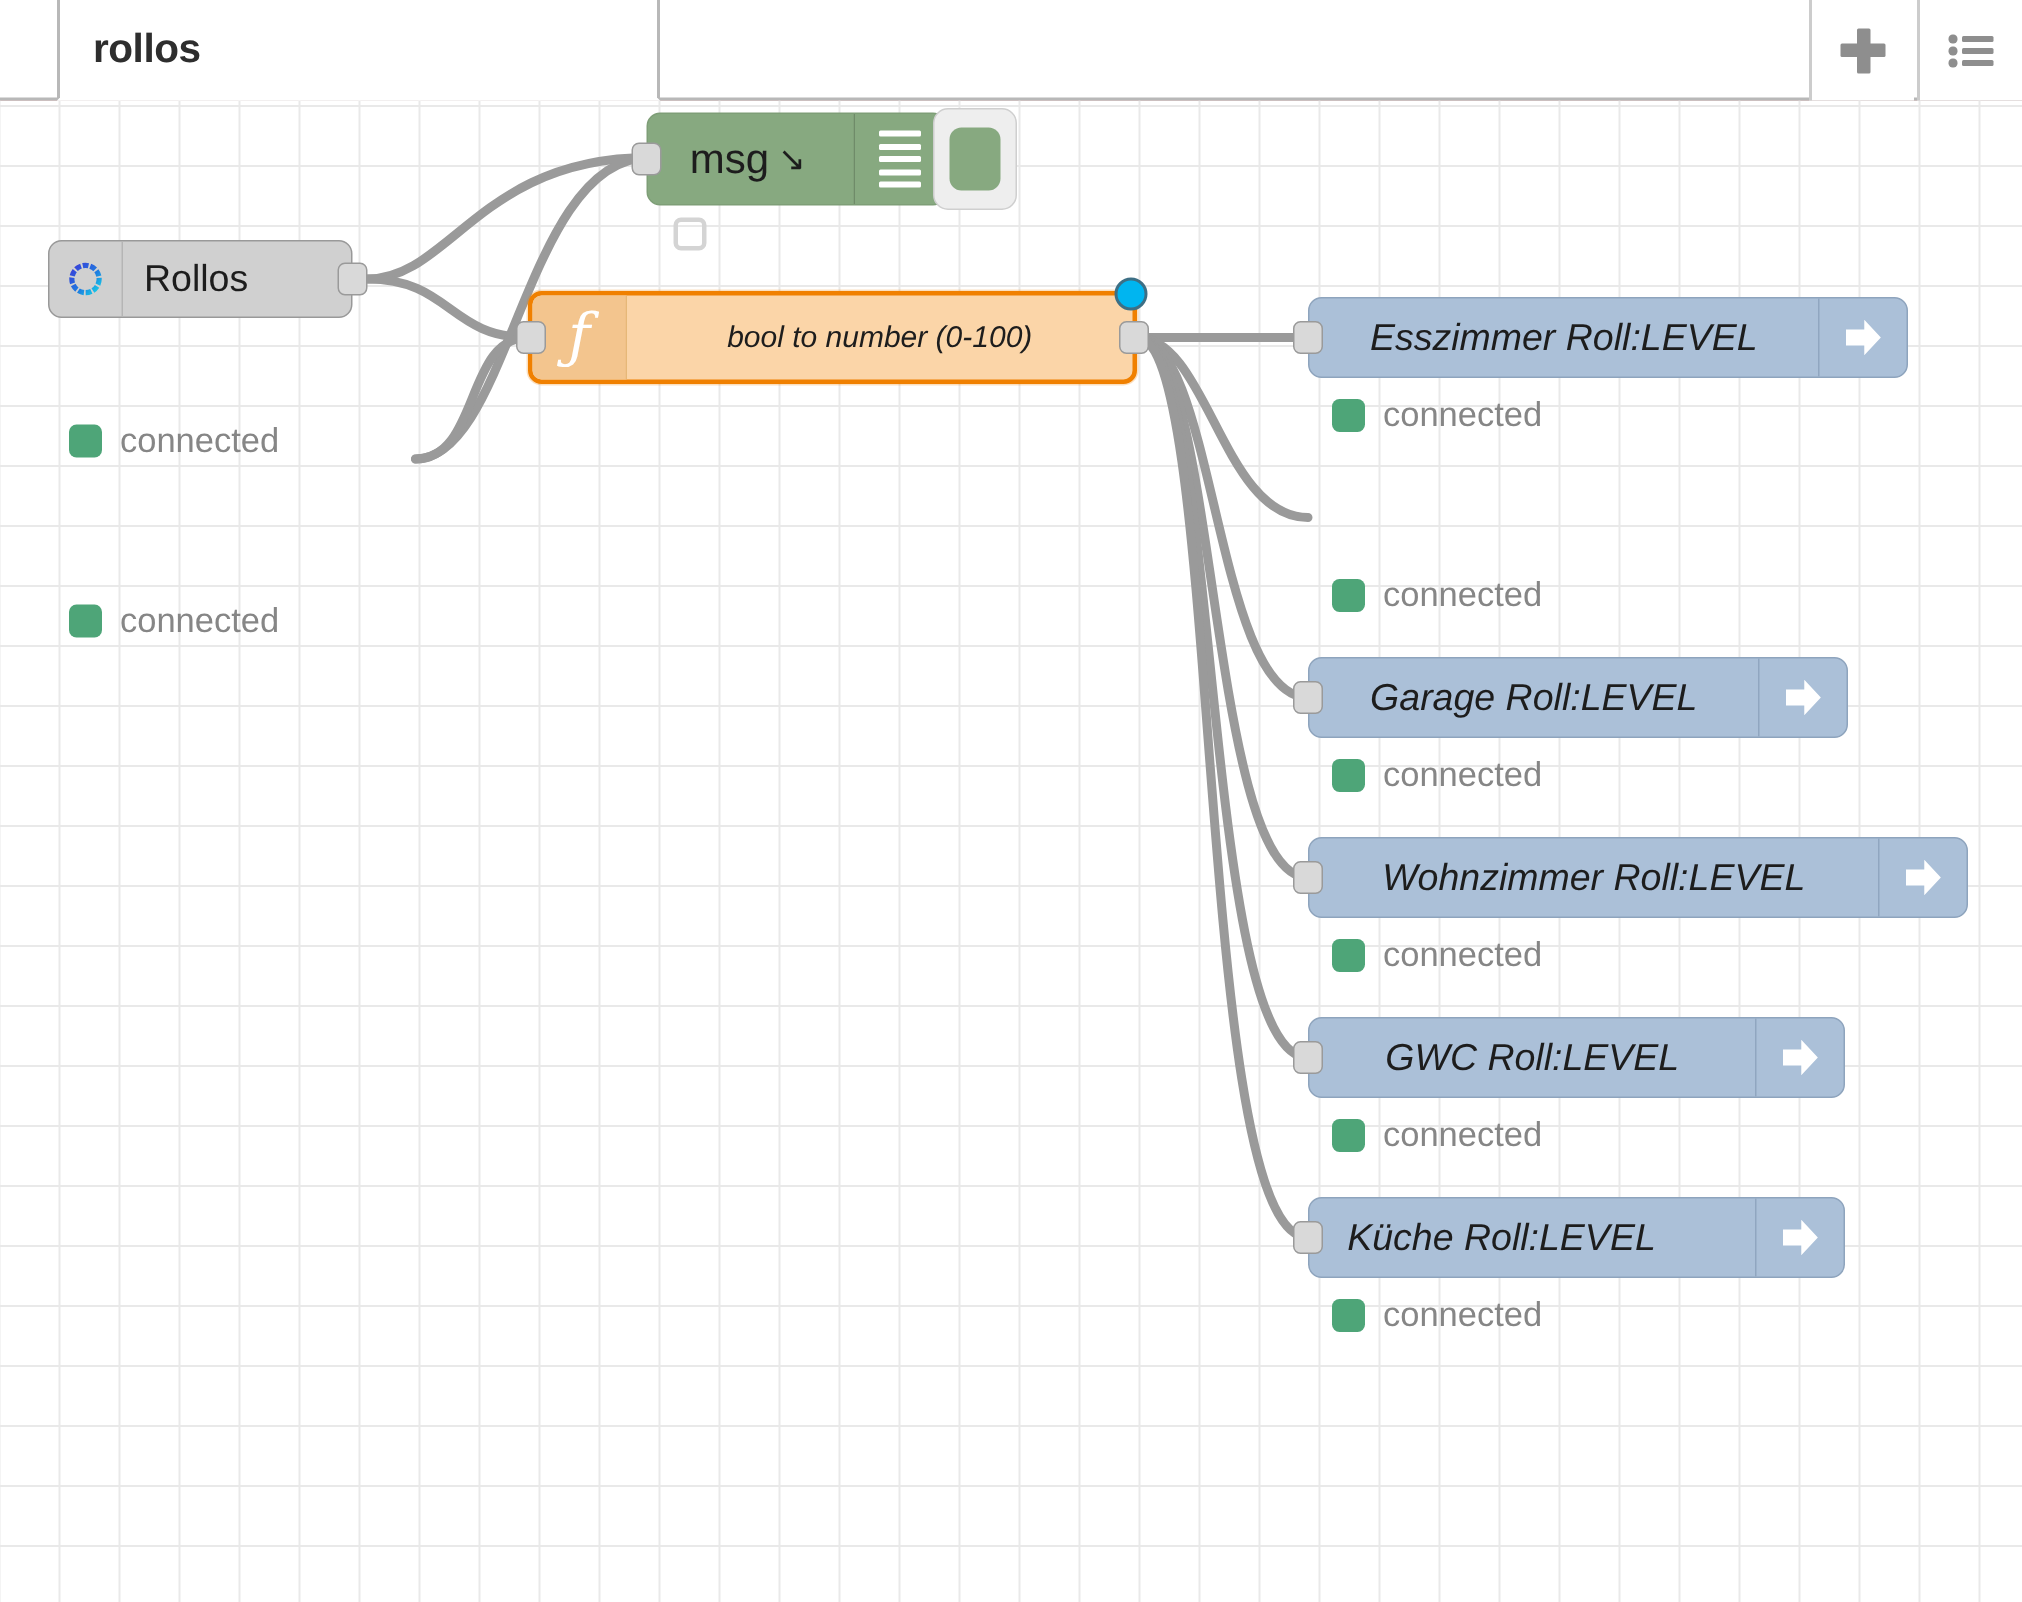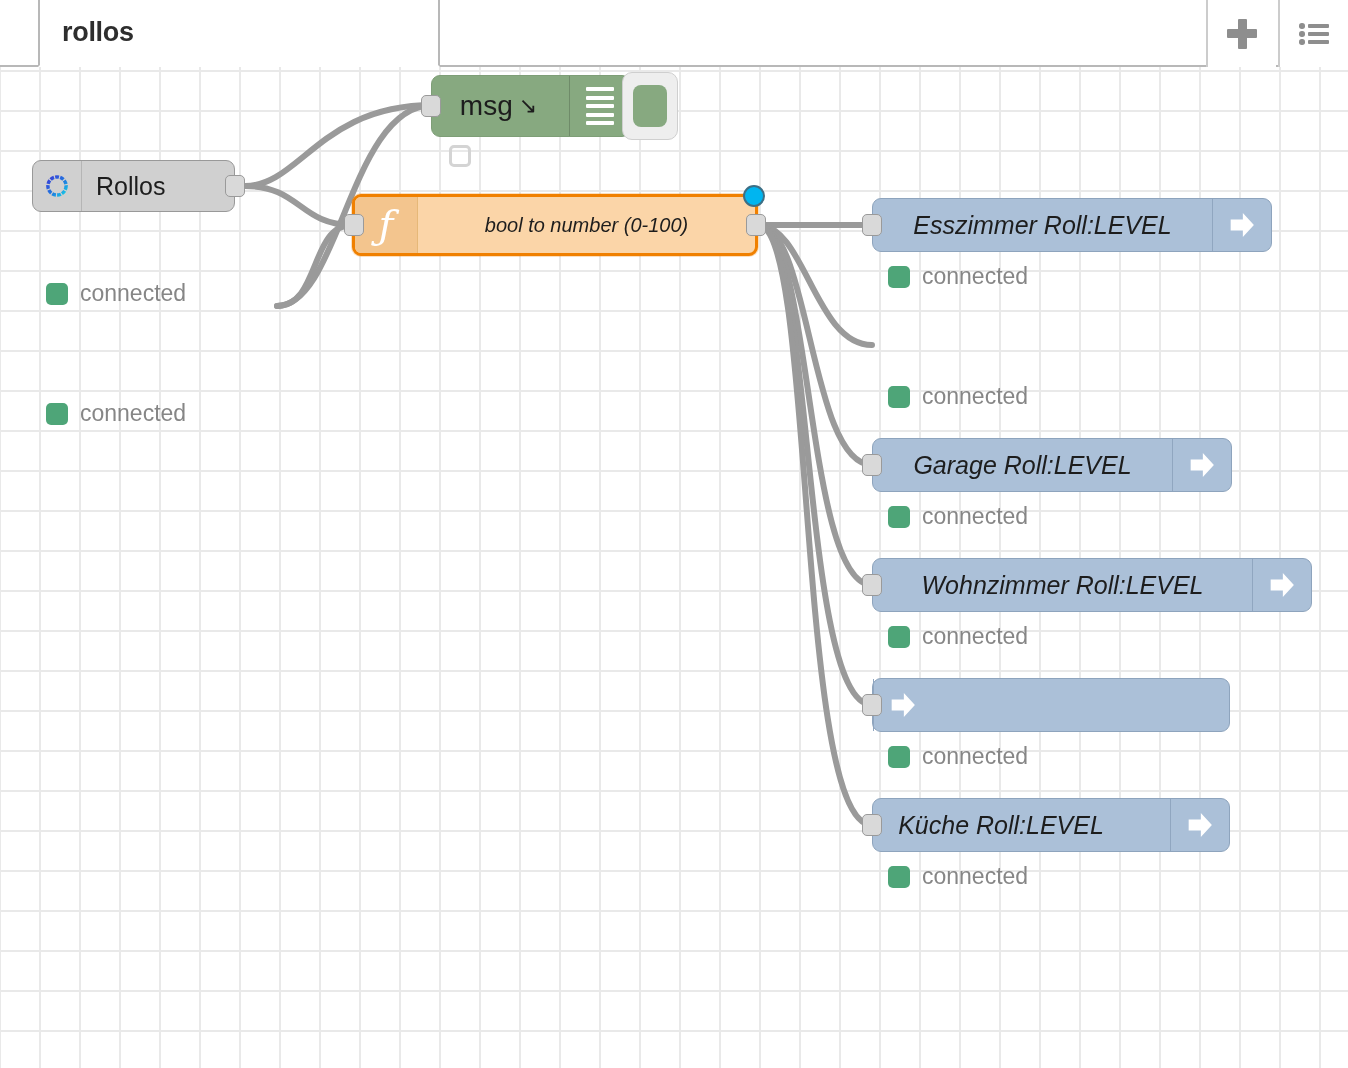--- a/index.html
+++ b/index.html
@@ -462,20 +462,21 @@
         </svg>
       </span>
       <span class="port in"></span>
     </div>
     <div class="node-status" style="left:888px; top:556px;">
       <span class="status-sq"></span>
       <span class="status-text">connected</span>
     </div>
 
     <div class="node out" style="left:872px; top:611px; width:358px;">
+      <span class="node-label">GWC Roll:LEVEL</span>
       <span class="arrow-cell">
         <svg class="arrow-glyph" viewBox="0 0 24 24">
           <path d="M4 8.2 H12.6 V3.6 L20.4 12 L12.6 20.4 V15.8 H4 Z" fill="#ffffff"></path>
         </svg>
       </span>
       <span class="port in"></span>
     </div>
     <div class="node-status" style="left:888px; top:676px;">
       <span class="status-sq"></span>
       <span class="status-text">connected</span>

